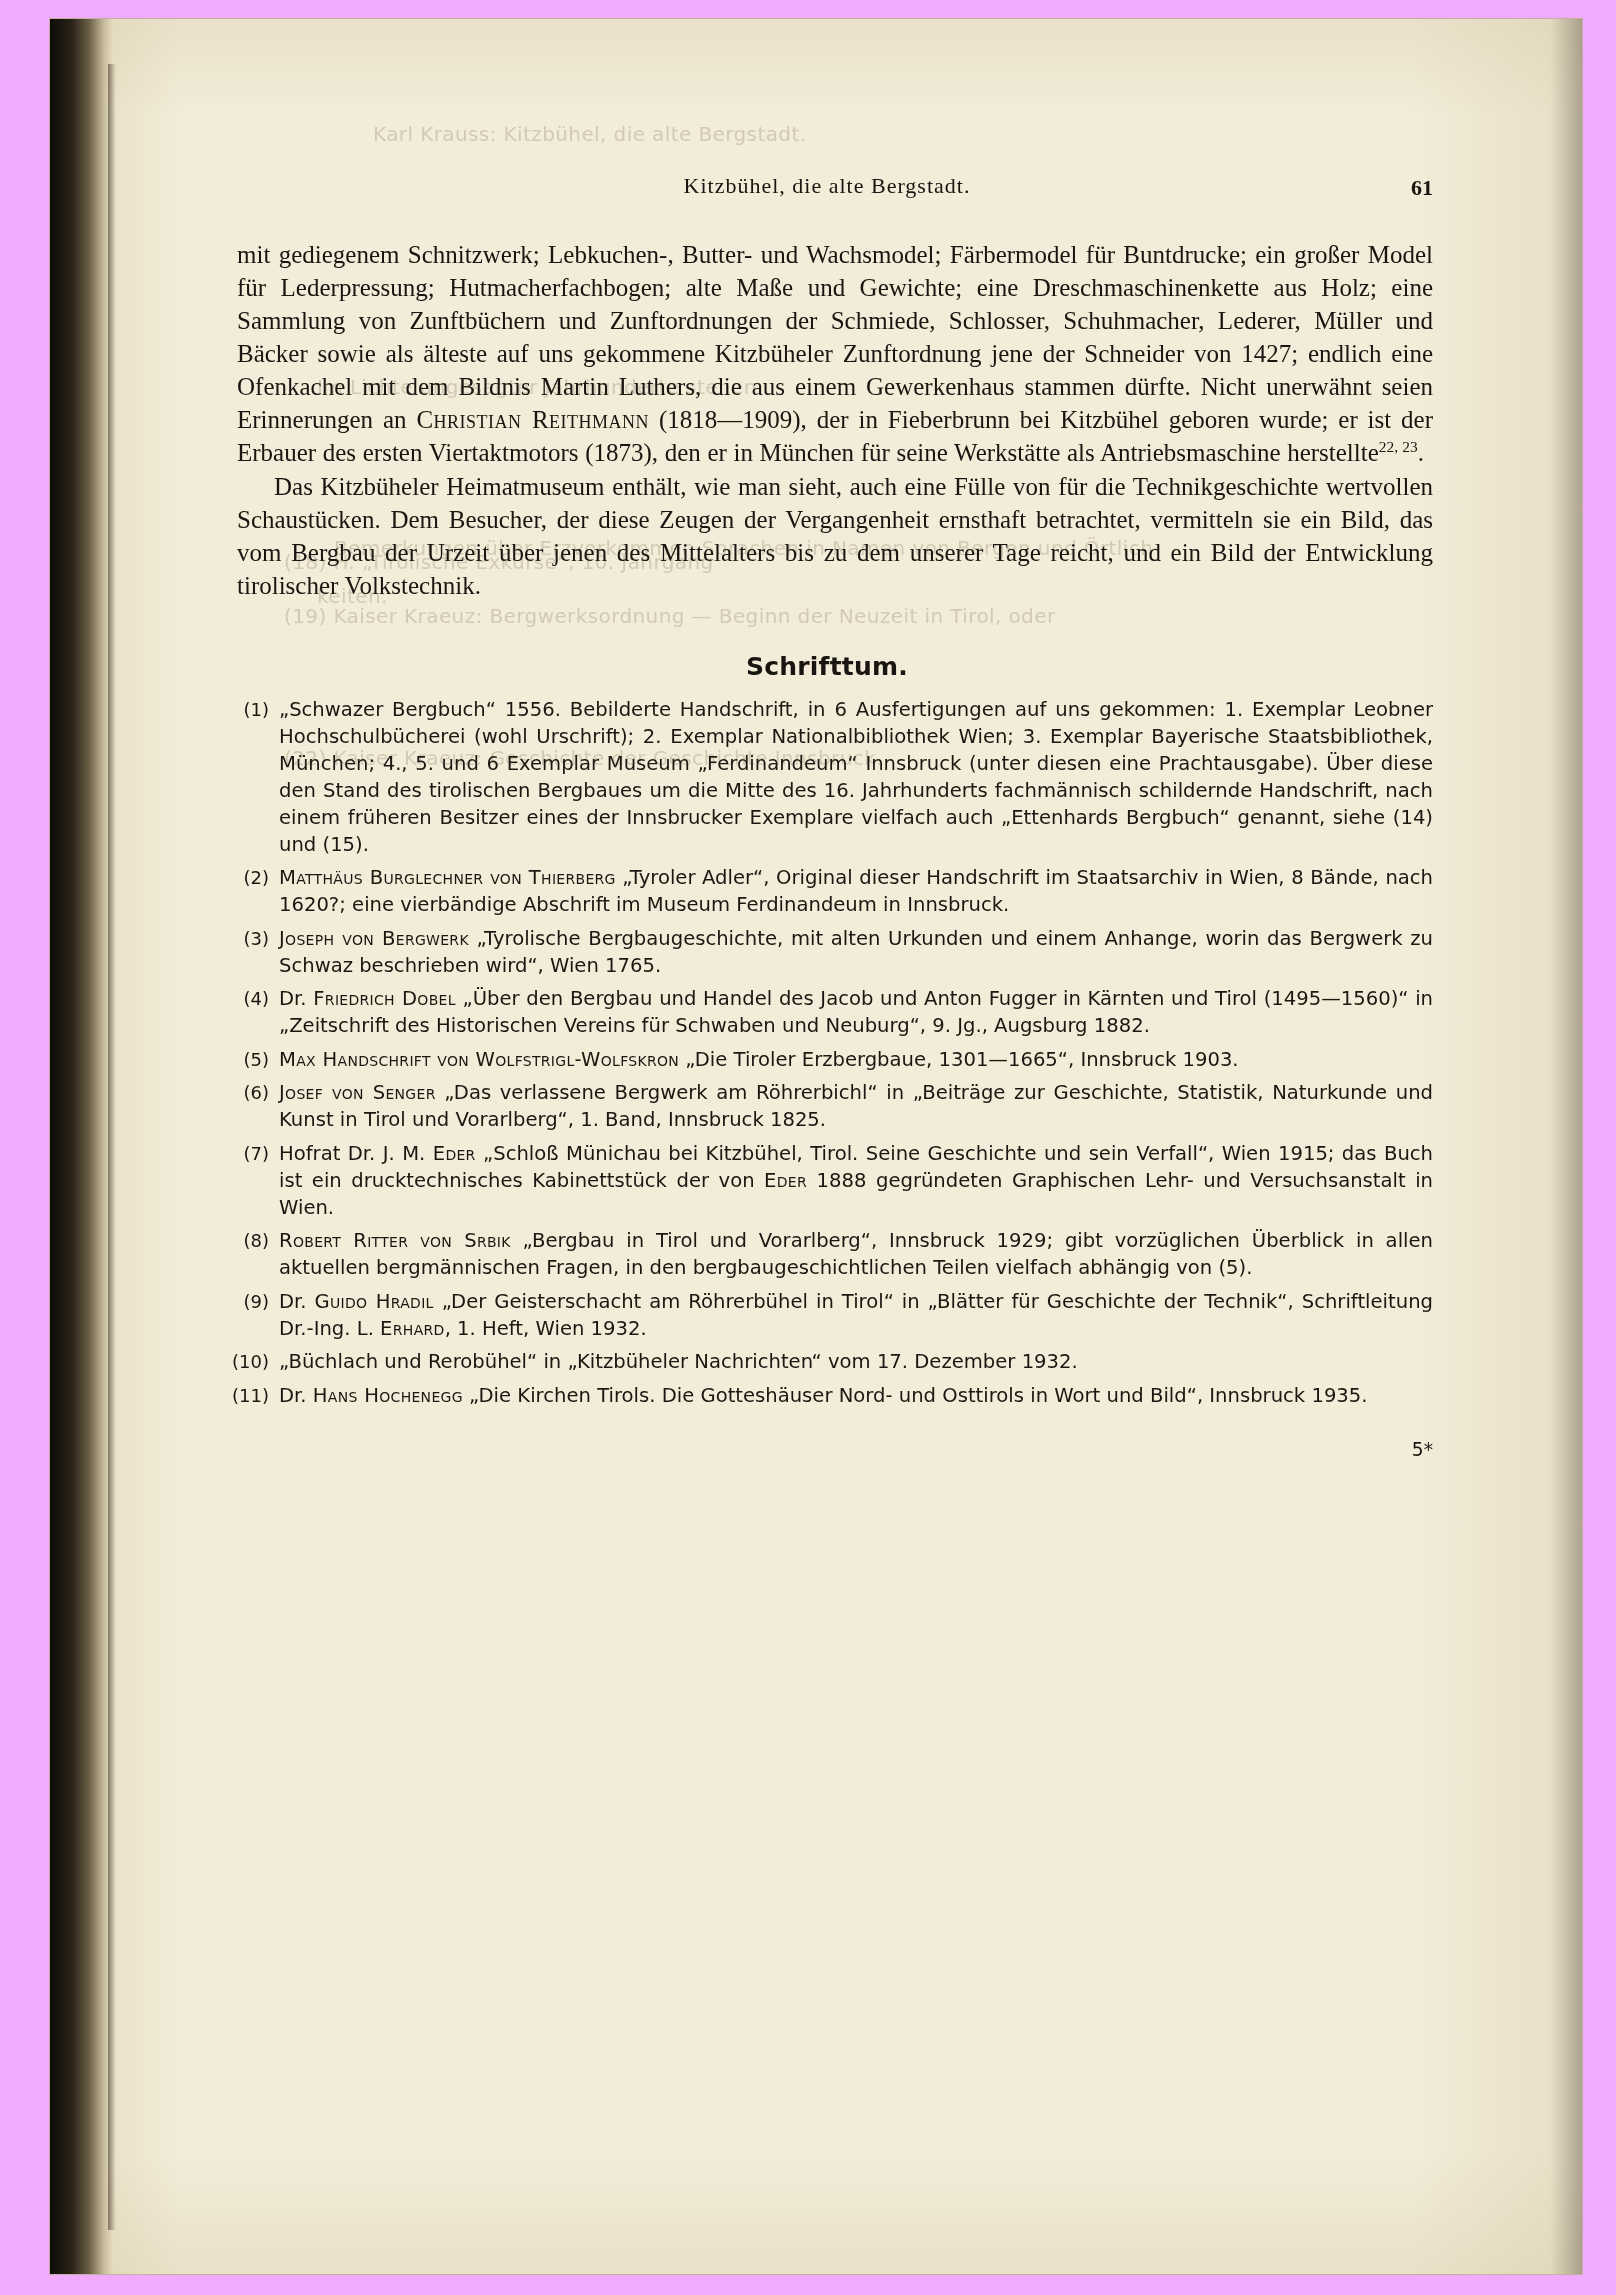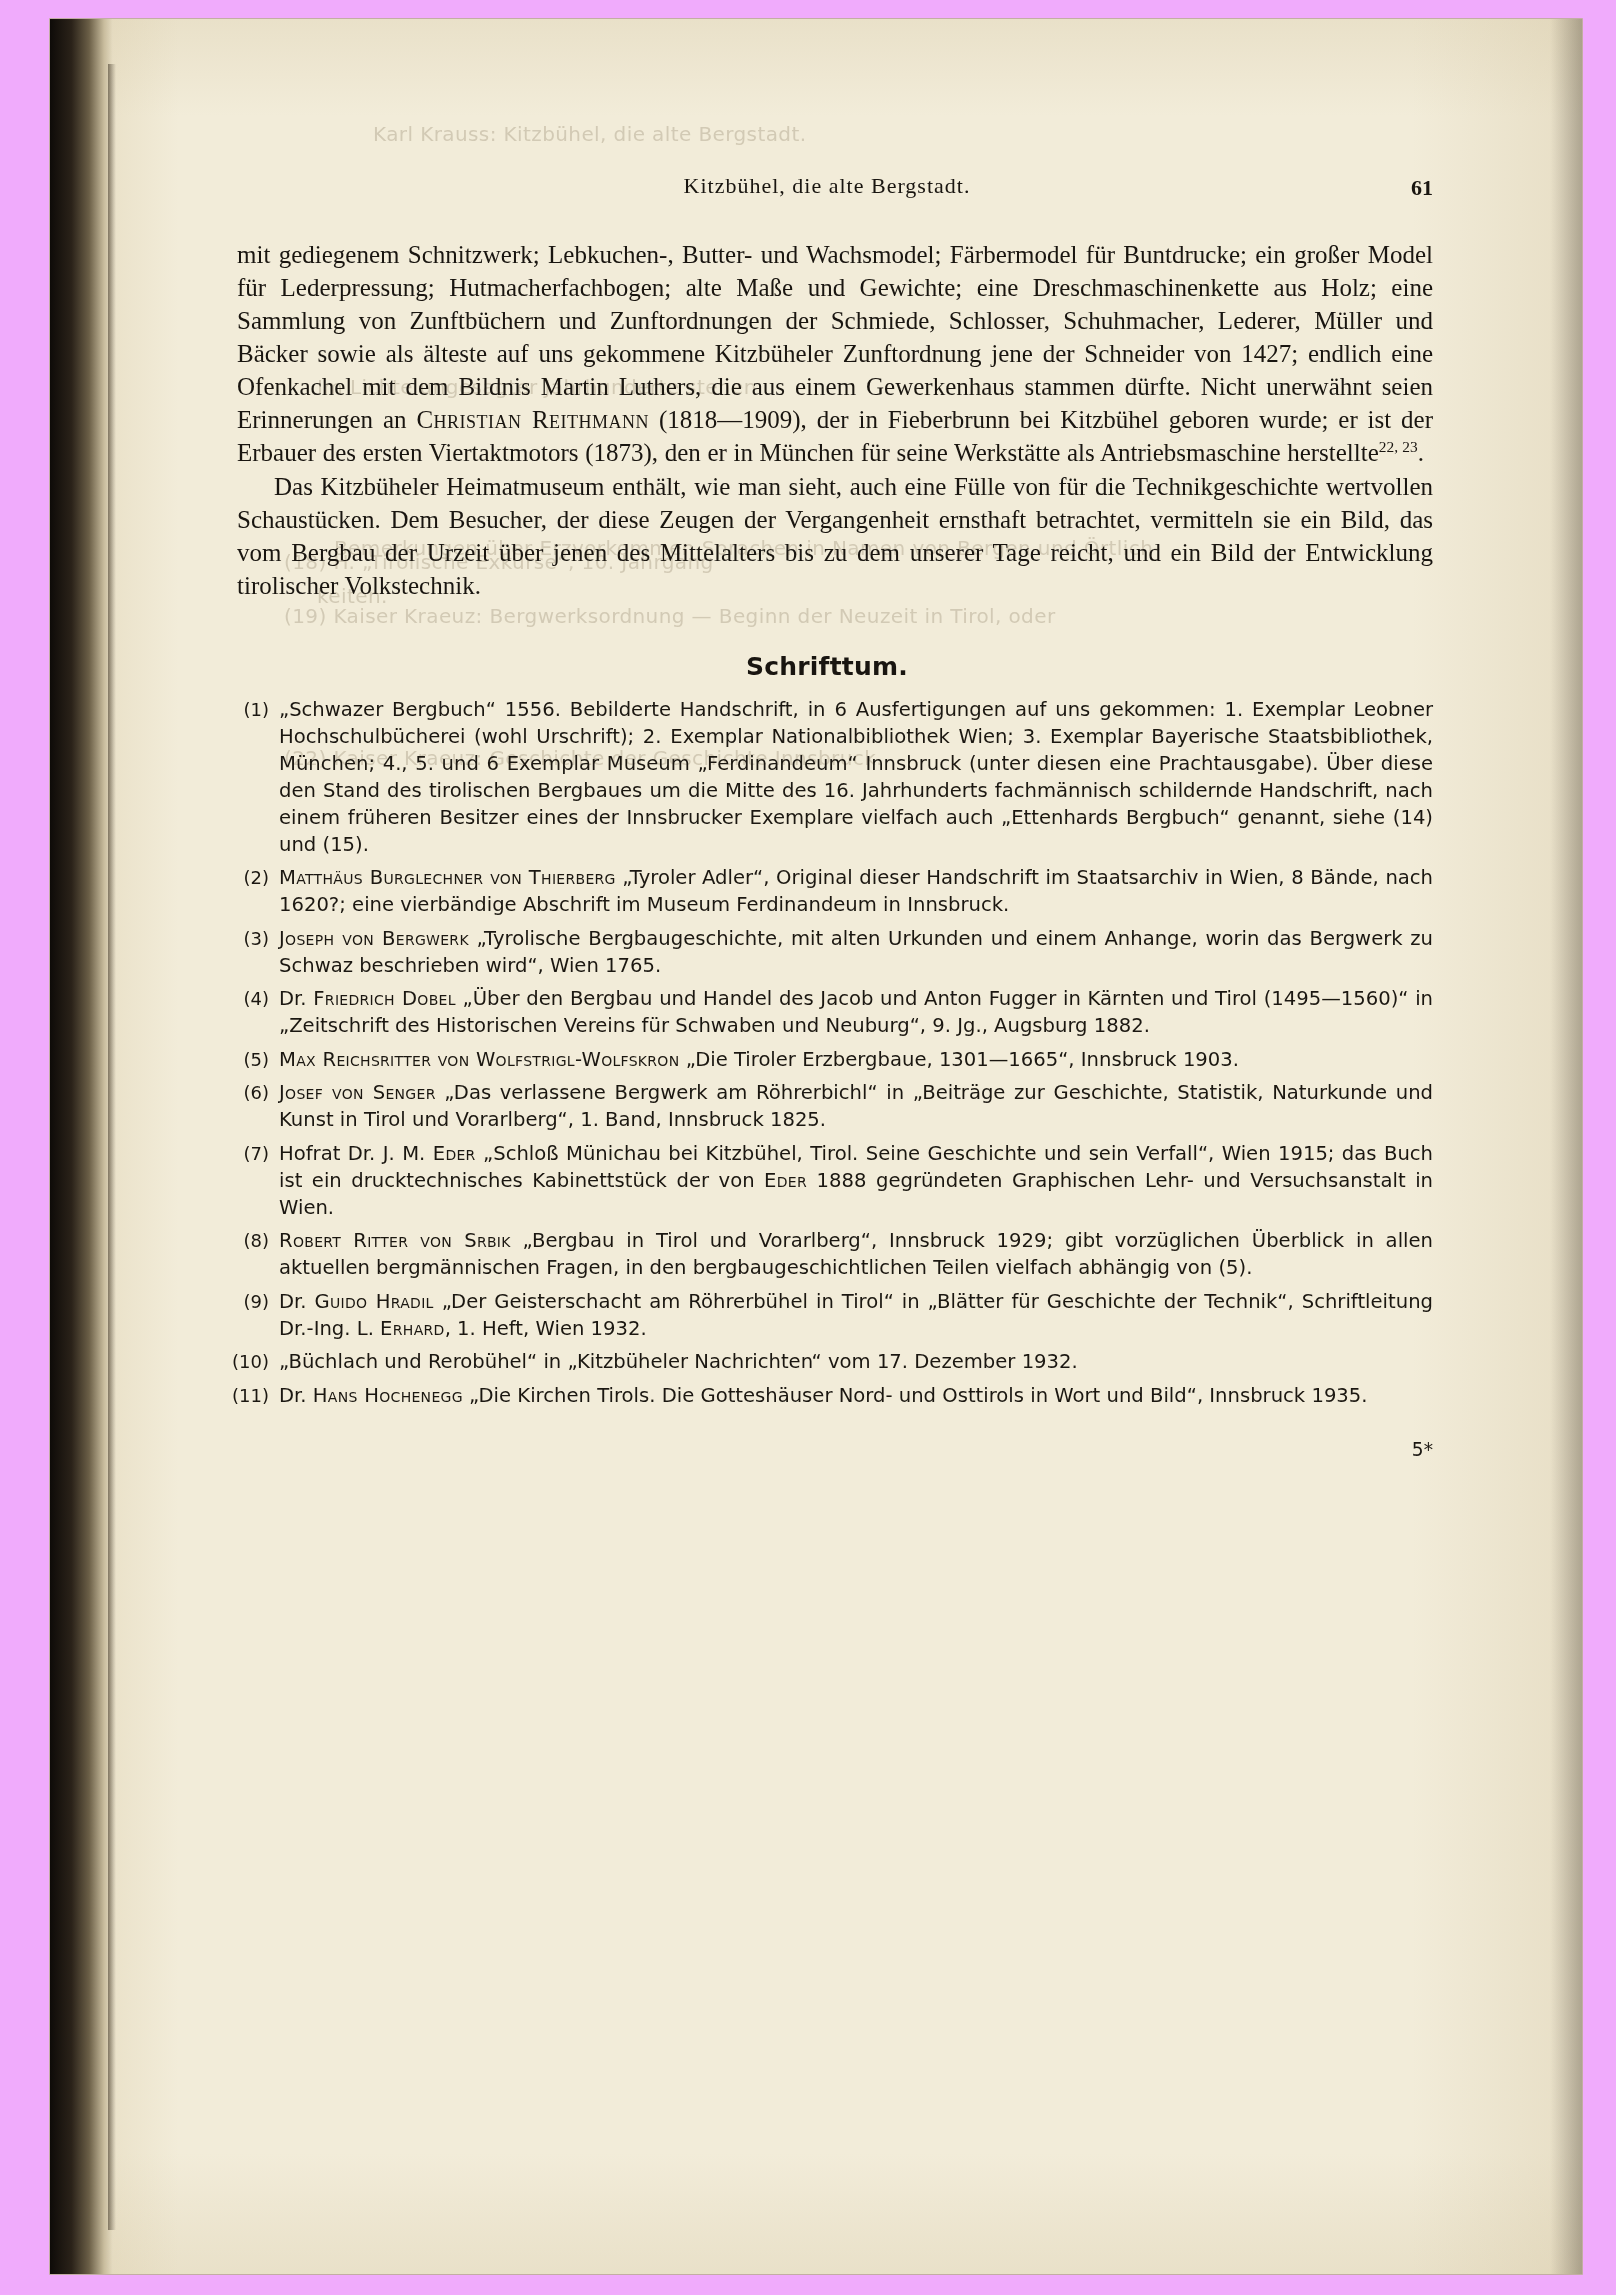--- a/index.html
+++ b/index.html
@@ -225,21 +225,21 @@
           <span class="txt"><span class="sc">Joseph von Bergwerk</span> „Tyrolische Bergbaugeschichte, mit alten Urkunden und einem Anhange, worin das Bergwerk zu Schwaz beschrieben wird“, Wien 1765.</span>
         </li>
 
         <li>
           <span class="num">(4)</span>
           <span class="txt">Dr. <span class="sc">Friedrich Dobel</span> „Über den Bergbau und Handel des Jacob und Anton Fugger in Kärnten und Tirol (1495—1560)“ in „Zeitschrift des Historischen Vereins für Schwaben und Neuburg“, 9. Jg., Augsburg 1882.</span>
         </li>
 
         <li>
           <span class="num">(5)</span>
-          <span class="txt"><span class="sc">Max Reichsritter von Wolfstrigl-Wolfskron</span> „Die Tiroler Erzbergbaue, 1301—1665“, Innsbruck 1903.</span>
+          <span class="txt"><span class="sc">Max Handschrift von Wolfstrigl-Wolfskron</span> „Die Tiroler Erzbergbaue, 1301—1665“, Innsbruck 1903.</span>
         </li>
 
         <li>
           <span class="num">(6)</span>
           <span class="txt"><span class="sc">Josef von Senger</span> „Das verlassene Bergwerk am Röhrerbichl“ in „Beiträge zur Geschichte, Statistik, Naturkunde und Kunst in Tirol und Vorarlberg“, 1. Band, Innsbruck 1825.</span>
         </li>
 
         <li>
           <span class="num">(7)</span>
           <span class="txt">Hofrat Dr. J. M. <span class="sc">Eder</span> „Schloß Münichau bei Kitzbühel, Tirol. Seine Geschichte und sein Verfall“, Wien 1915; das Buch ist ein drucktechnisches Kabinettstück der von <span class="sc">Eder</span> 1888 gegründeten Graphischen Lehr- und Versuchsanstalt in Wien.</span>

